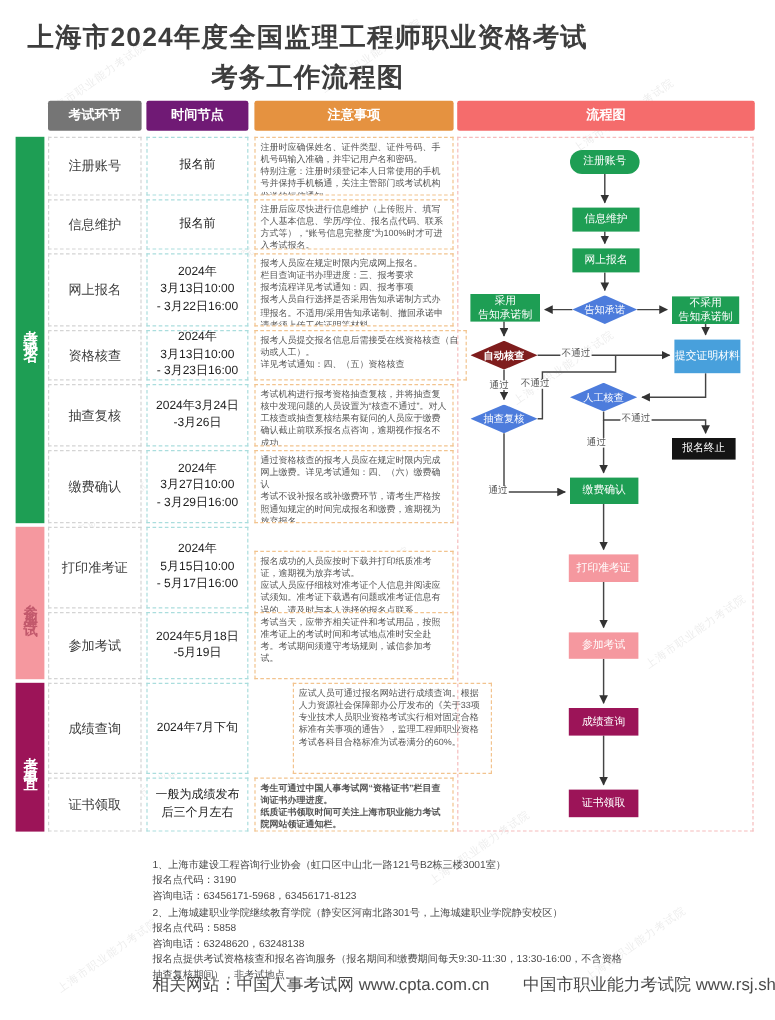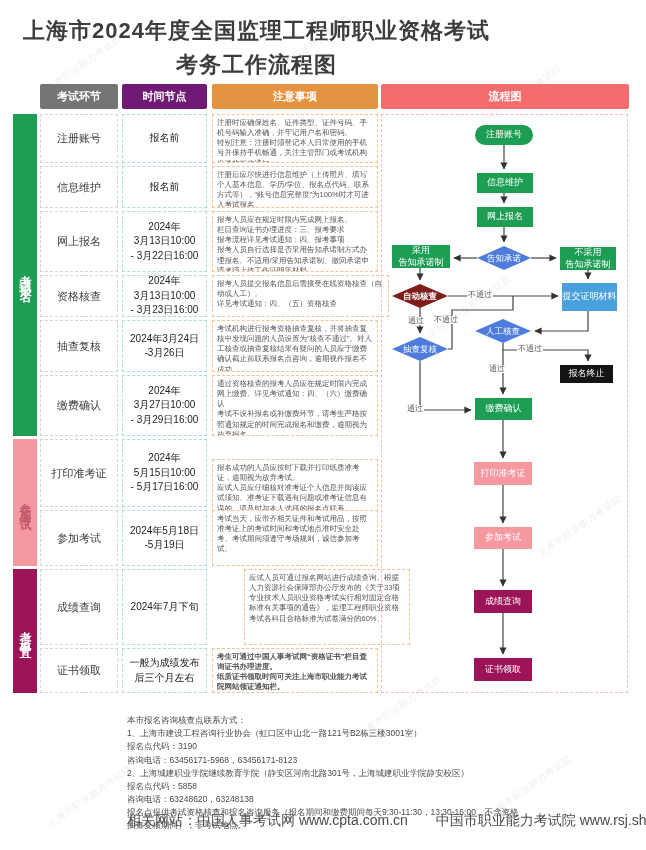--- a/index.html
+++ b/index.html
@@ -176,21 +176,20 @@
       <div class="fnode rect" style="left: 93px; top: 550px; width: 58px; height: 23px; background: rgb(156, 20, 88);">证书领取</div>
       <div class="elabel" style="left: 86px; top: 183px;">不通过</div>
       <div class="elabel" style="left: 26px; top: 209px;">通过</div>
       <div class="elabel" style="left: 52px; top: 208px;">不通过</div>
       <div class="elabel" style="left: 136px; top: 237px;">不通过</div>
       <div class="elabel" style="left: 107px; top: 257px;">通过</div>
       <div class="elabel" style="left: 25px; top: 297px;">通过</div>
     </div>
 
   <div class="footer" id="footer-lines">
-      <div class="fl">本市报名咨询核查点联系方式：</div>
       <div class="fl">1、上海市建设工程咨询行业协会（虹口区中山北一路121号B2栋三楼3001室）</div>
       <div class="fl">报名点代码：3190</div>
       <div class="fl">咨询电话：63456171-5968，63456171-8123</div>
       <div class="fl">2、上海城建职业学院继续教育学院（静安区河南北路301号，上海城建职业学院静安校区）</div>
       <div class="fl">报名点代码：5858</div>
       <div class="fl">咨询电话：63248620，63248138</div>
       <div class="fl">报名点提供考试资格核查和报名咨询服务（报名期间和缴费期间每天9:30-11:30，13:30-16:00，不含资格</div>
       <div class="fl">抽查复核期间），非考试地点。</div>
     </div>
   <div class="related">相关网站：中国人事考试网 www.cpta.com.cn　　中国市职业能力考试院 www.rsj.sh.gov.cn/spta.shtml</div>

